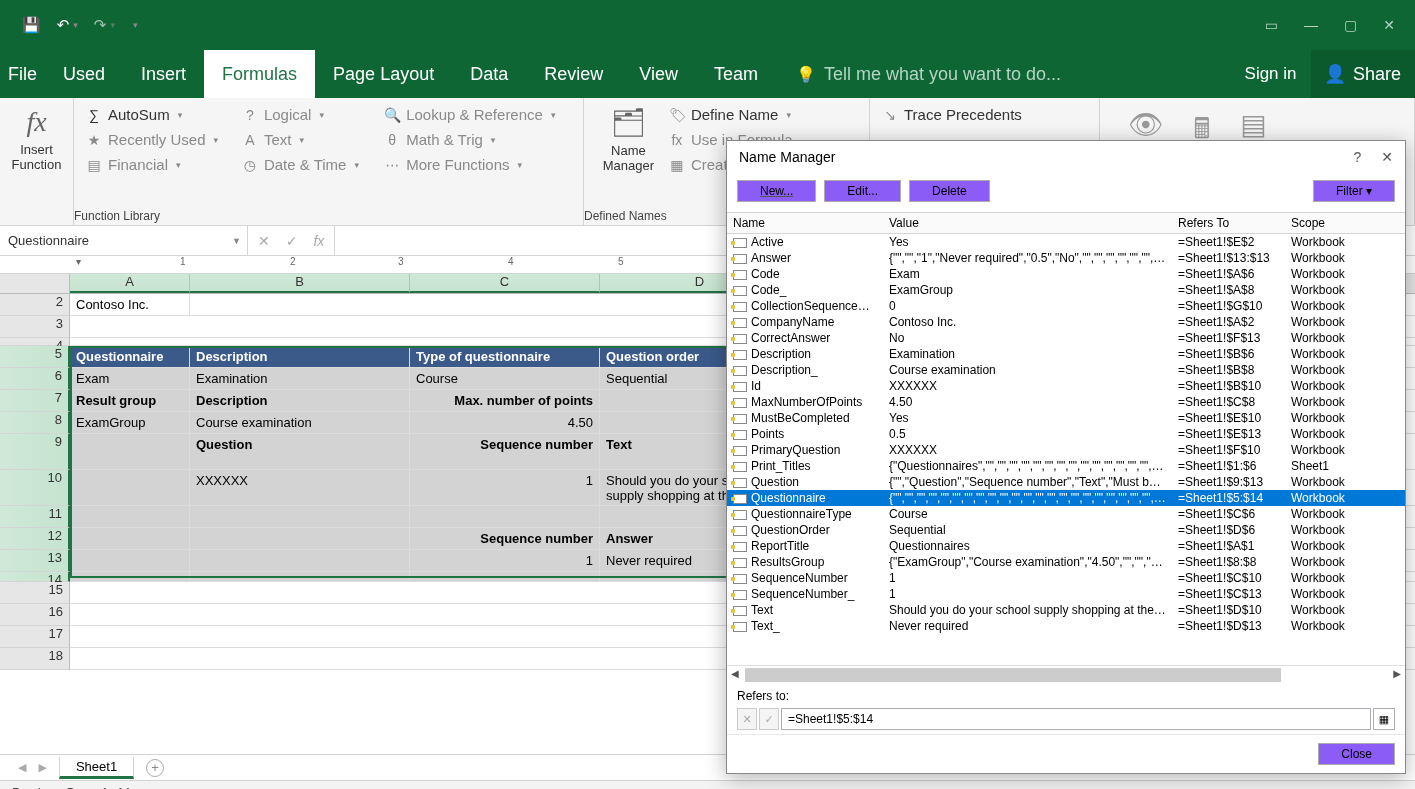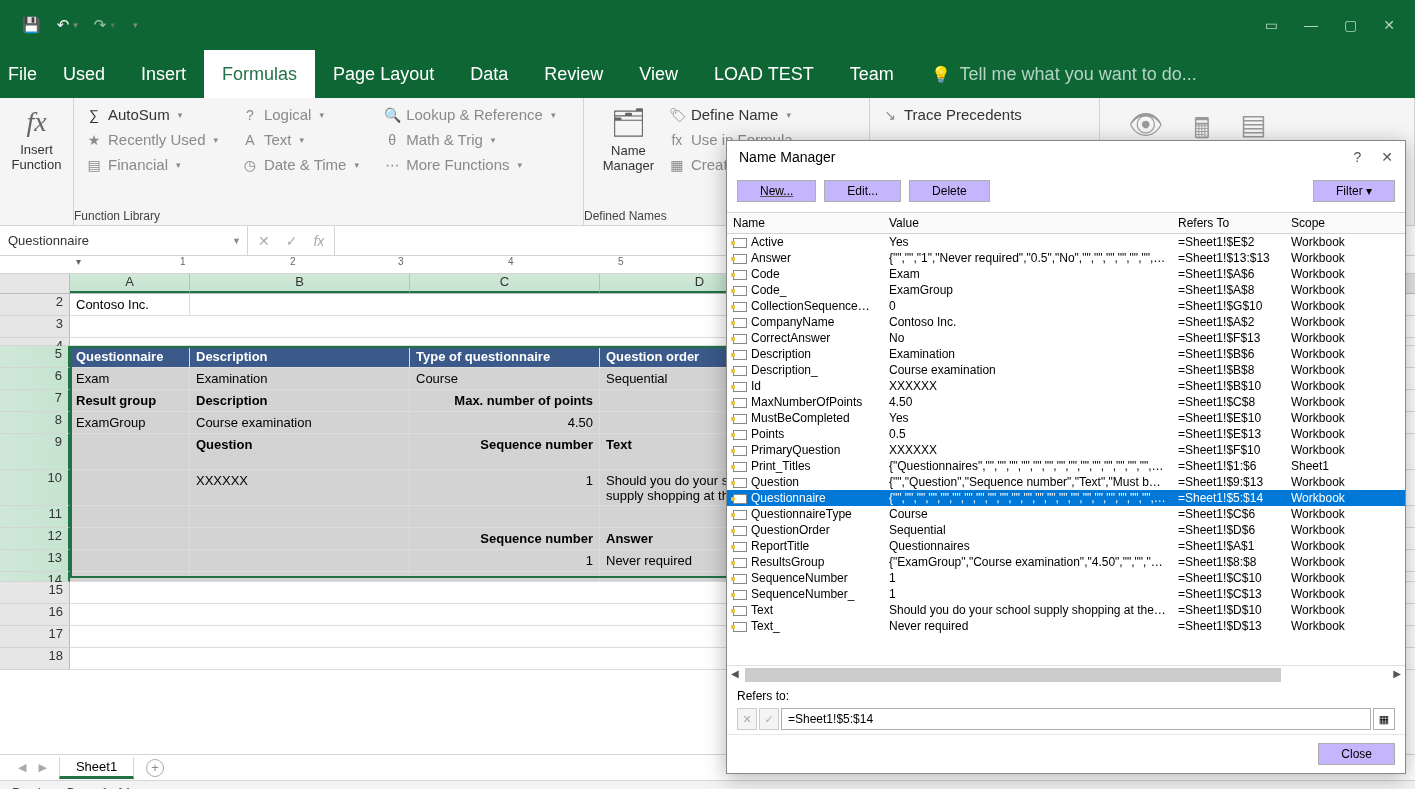--- a/index.html
+++ b/index.html
@@ -76,21 +76,21 @@
 .add-sheet { width:18px;height:18px;border:1px solid #aaa;border-radius:50%;text-align:center;line-height:15px;font-size:13px;color:#888;cursor:pointer;}
 
 
 .status-bar { height:24px;background:#f3f3f3;border-top:1px solid #d4d4d4;display:flex;align-items:center;padding:0 12px;font-size:12px;color:#444;gap:20px;}
 
 
 .dialog { position:absolute;left:726px;top:140px;width:680px;height:634px;background:#fff;border:1px solid #888;box-shadow:0 4px 20px rgba(0,0,0,0.3);display:flex;flex-direction:column;}
 .dlg-title { height:34px;display:flex;align-items:center;justify-content:space-between;padding:0 12px;font-size:14px;}
 .dlg-title-right { display:flex;gap:20px;color:#555;cursor:pointer;}
 .dlg-toolbar { display:flex;padding:6px 10px 10px 10px;gap:8px;}
-.dlg-btn { border:1px solid #adadad;background:#c4b5fd;padding:3px 22px;font-size:12px;cursor:pointer;}
+.dlg-btn { border:1px solid #adadad;background:#8b5cf6;padding:3px 22px;font-size:12px;cursor:pointer;}
 .dlg-toolbar .spacer { flex:1;}
 .dlg-grid-hdr { display:flex;border-top:1px solid #d4d4d4;border-bottom:1px solid #d4d4d4;background:#fafafa;font-size:12px;padding:3px 0;}
 .dlg-col { padding:0 6px;overflow:hidden;white-space:nowrap;text-overflow:ellipsis;}
 .c-name { width:156px;}
 .c-value { width:289px;}
 .c-refers { width:113px;}
 .c-scope { width:100px;}
 .dlg-rows { overflow-y:auto;overflow-x:hidden;height:444px;}
 .dlg-row { display:flex;font-size:12px;padding:1px 0;cursor:pointer;}
 .dlg-row.selected { background:#0078d7;color:#fff;}
@@ -130,25 +130,31 @@
 
 <div class="tabs-row">
   <div class="tab first">File</div>
   <div class="tab">Used</div>
   <div class="tab">Insert</div>
   <div class="tab active">Formulas</div>
   <div class="tab">Page Layout</div>
   <div class="tab">Data</div>
   <div class="tab">Review</div>
   <div class="tab">View</div>
-  <div class="tab">LOAD TEST</div>
   <div class="tab">Team</div>
   <div class="tell-me">
     <span class="bulb">💡</span>
     <span>Tell me what you want to do...</span>
+  </div>
+  <div class="signin-share">
+    <div class="signin">Sign in</div>
+    <div class="share-btn">
+      <span>👤</span>
+      <span>Share</span>
+    </div>
   </div>
 </div>
 
 <div class="ribbon">
   <div class="ribbon-group" style="width:74px;">
     <div class="ribbon-btn-lg">
       <span class="ico" style="font-style:italic;font-family:serif;">fx</span>
       <span>Insert Function</span>
     </div>
   </div>

